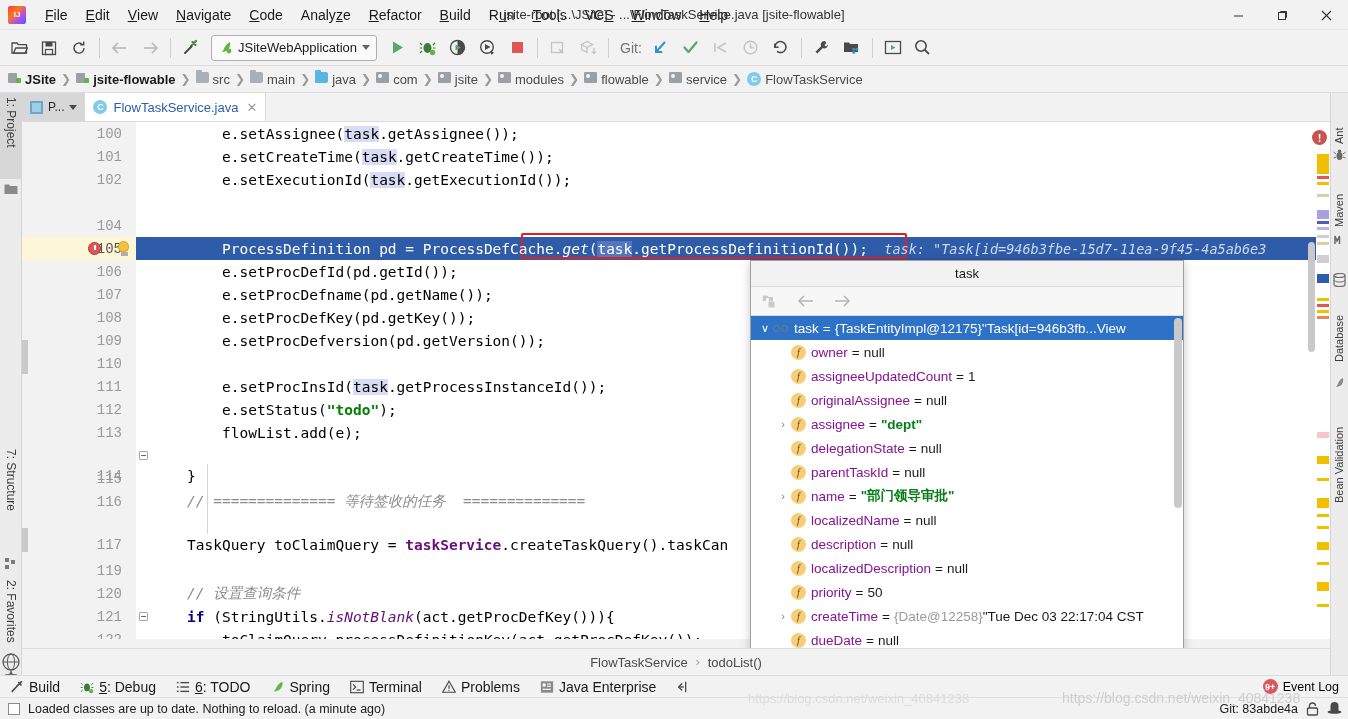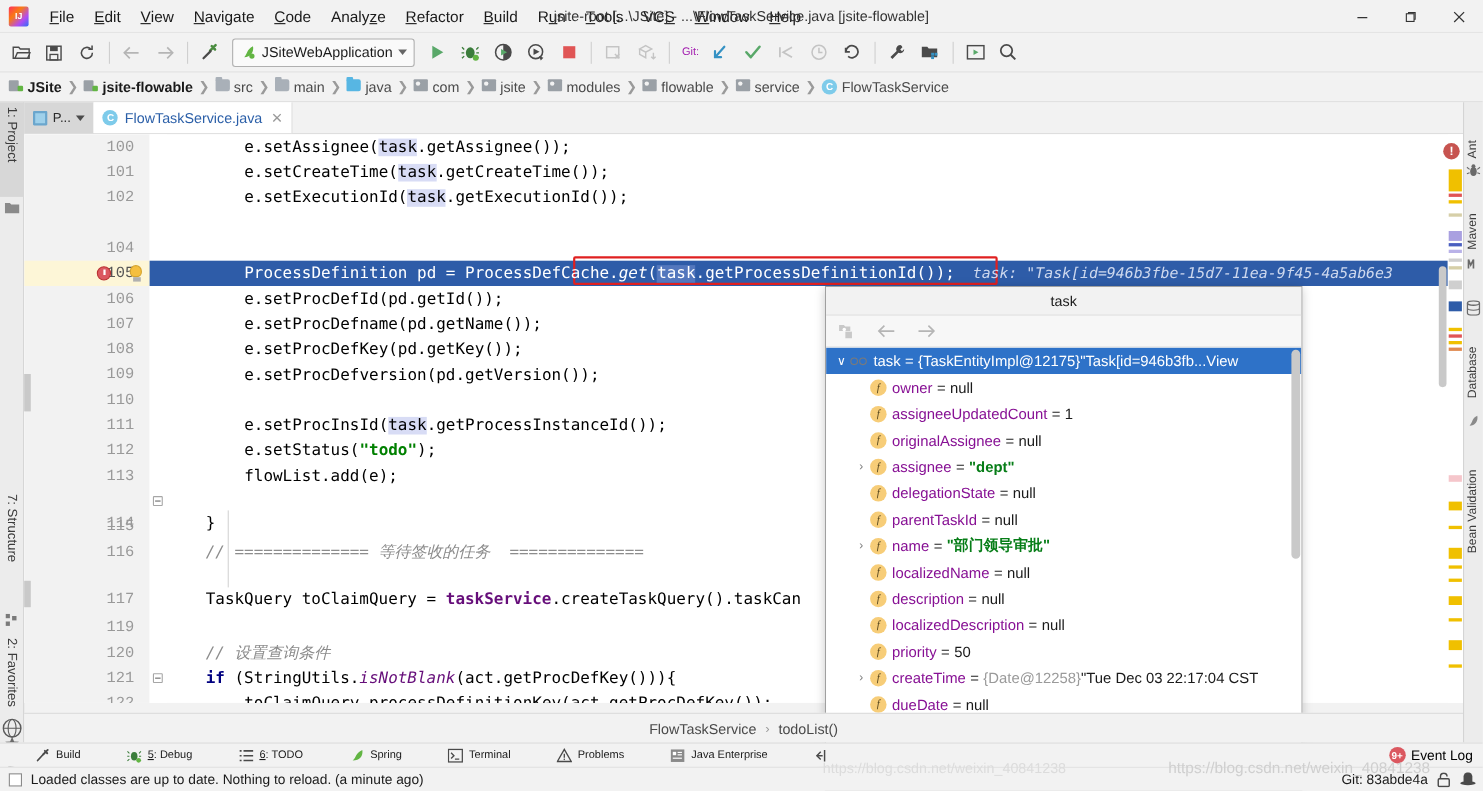--- a/index.html
+++ b/index.html
@@ -56,21 +56,21 @@
     justify-content: center; border-radius: 3px; margin: 0 1px;
     flex: none; position: relative;
   }
   .tb-sep { width: 1px; height: 20px; background: #cfcfcf; margin: 0 5px; flex: none; }
   .run-config {
     display: flex; align-items: center; height: 26px;
     border: 1px solid #b0b0b0; border-radius: 3px; background: #fafafa;
     padding: 0 6px; margin: 0 5px; gap: 5px; flex: none;
   }
   .run-config .rc-label { font-size: 13px; color: #1a1a1a; white-space: nowrap; }
-  .git-label { font-size: 10px; color: #a21caf; margin: 0 4px 0 6px; }
+  .git-label { font-size: 14px; color: #737373; margin: 0 4px 0 6px; }
 
   
   .breadcrumb {
     position: absolute; top: 66px; left: 0; width: 1348px; height: 27px;
     background: #f2f2f2; display: flex; align-items: center;
     padding-left: 8px; border-bottom: 1px solid #dcdcdc;
   }
   .crumb { display: flex; align-items: flex-start; gap: 4px; }
   .crumb-text { font-size: 13px; color: #4a4a4a; white-space: nowrap; }
   .crumb.bold .crumb-text { font-weight: bold; color: #1a1a1a; }
@@ -298,21 +298,21 @@
   }
   .nav-crumb { font-size: 13px; color: #4a4a4a; }
   .nav-sep { color: #9a9a9a; font-size: 12px; }
   .tool-bar {
     position: absolute; left: 0; right: 0; bottom: 22px; height: 22px;
     background: #f2f2f2; display: flex; align-items: center;
     border-top: 1px solid #dcdcdc;
   }
   .tw-btn {
     display: flex; align-items: center; gap: 5px; padding: 0 10px; height: 100%;
-    font-size: 10px; color: #1a1a1a; white-space: nowrap; margin-left: 22px;
+    font-size: 14px; color: #1a1a1a; white-space: nowrap;
   }
   .tw-btn u { text-decoration: underline; }
   .status-bar {
     position: absolute; left: 0; right: 0; bottom: 0; height: 22px;
     background: #f2f2f2; display: flex; align-items: center;
     border-top: 1px solid #e0e0e0; font-size: 12.5px; color: #1a1a1a;
   }
   .sb-text { margin-left: 28px; }
   .sb-right { position: absolute; right: 6px; display: flex; align-items: center; gap: 8px; }
   .evt-badge {

